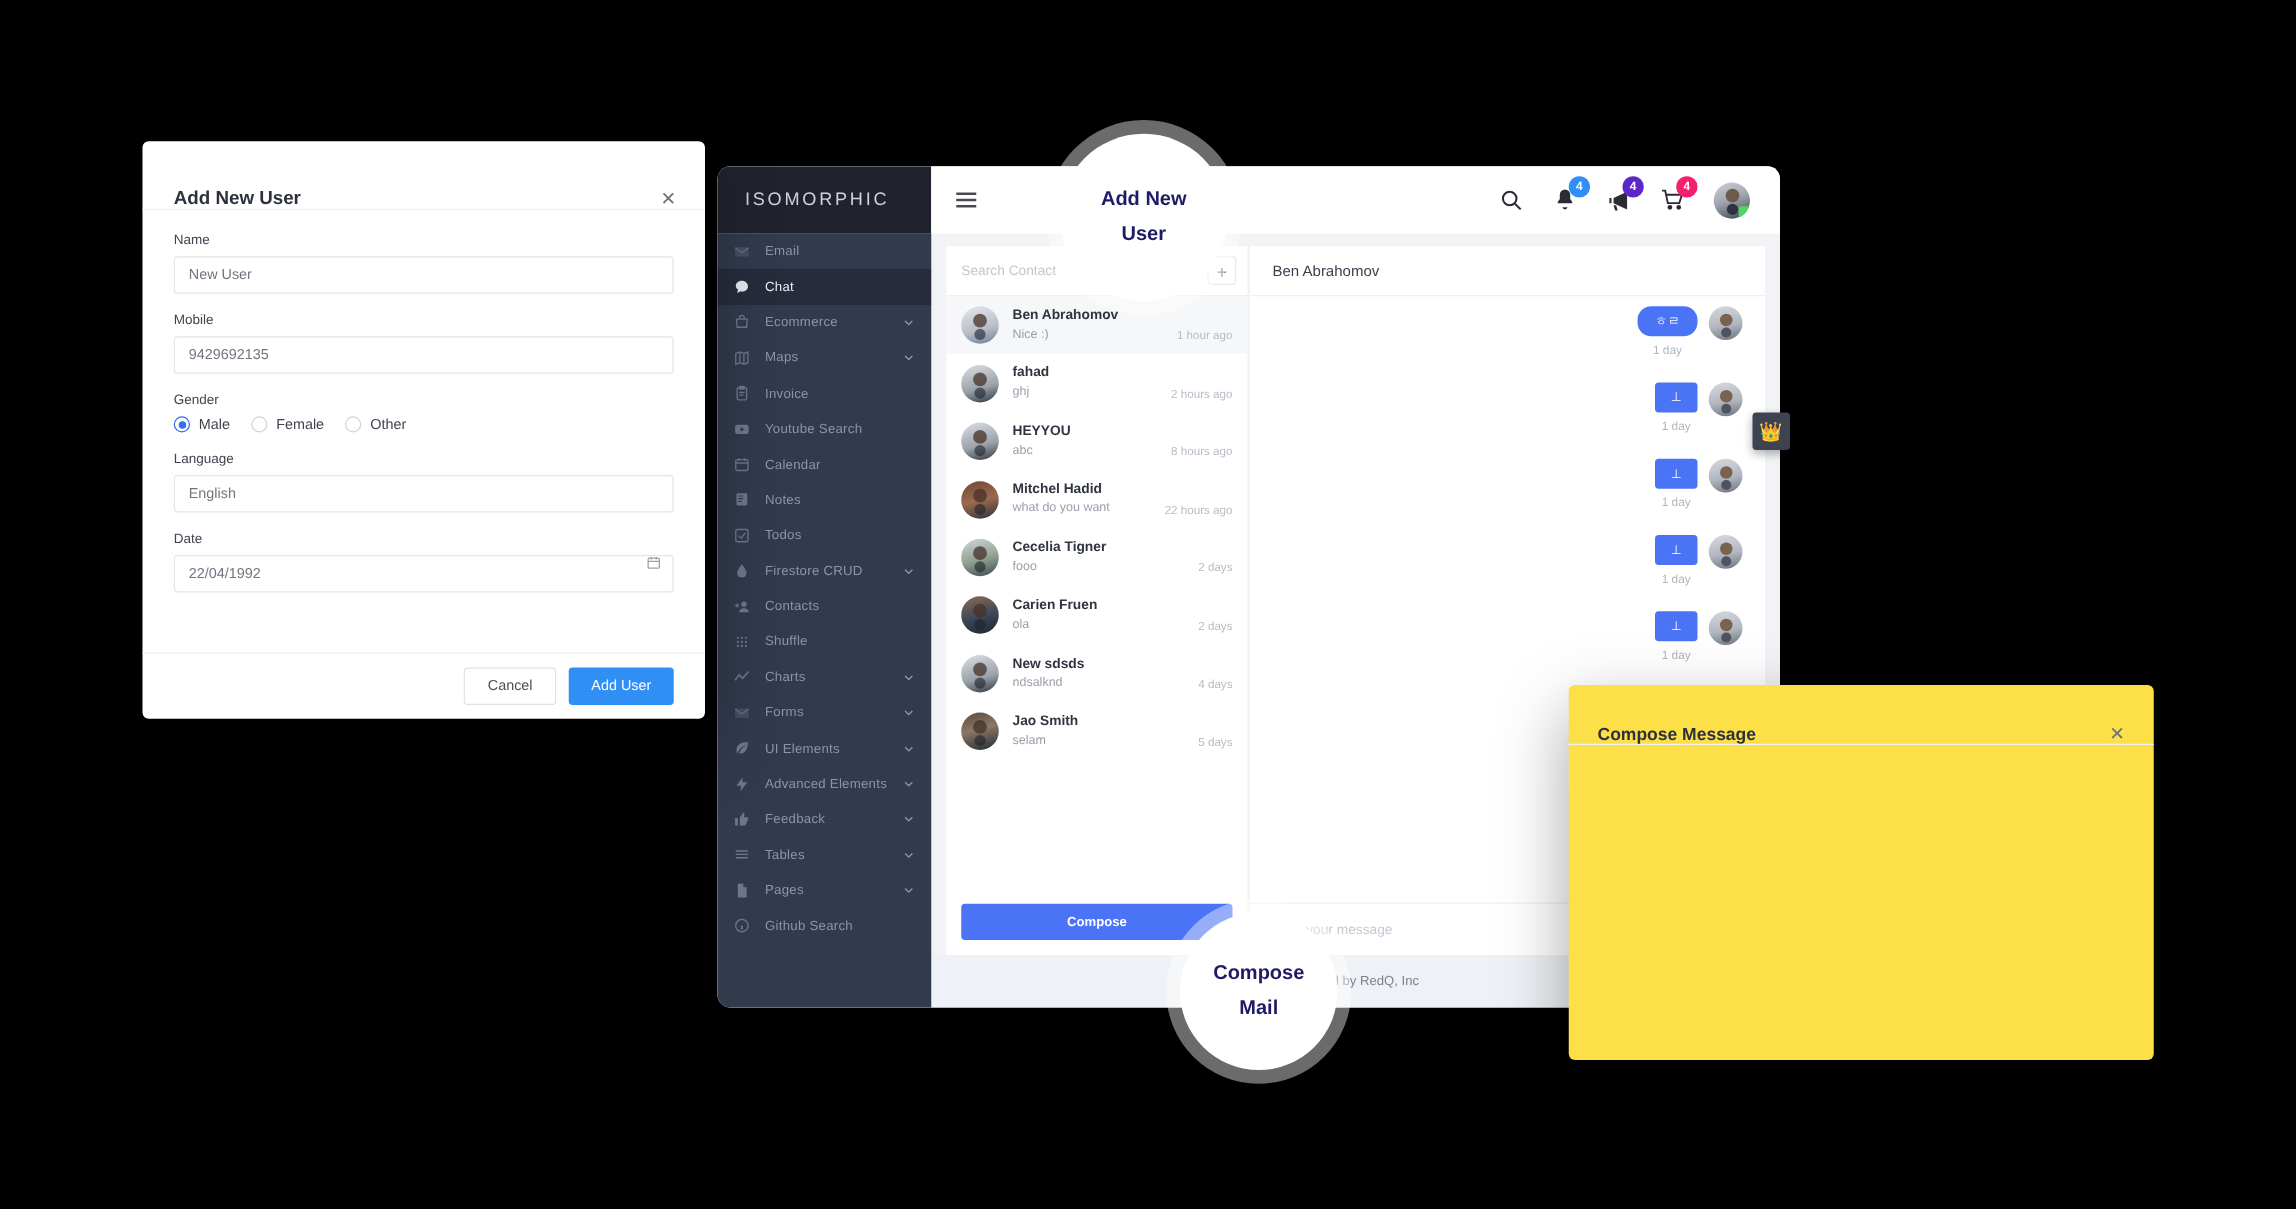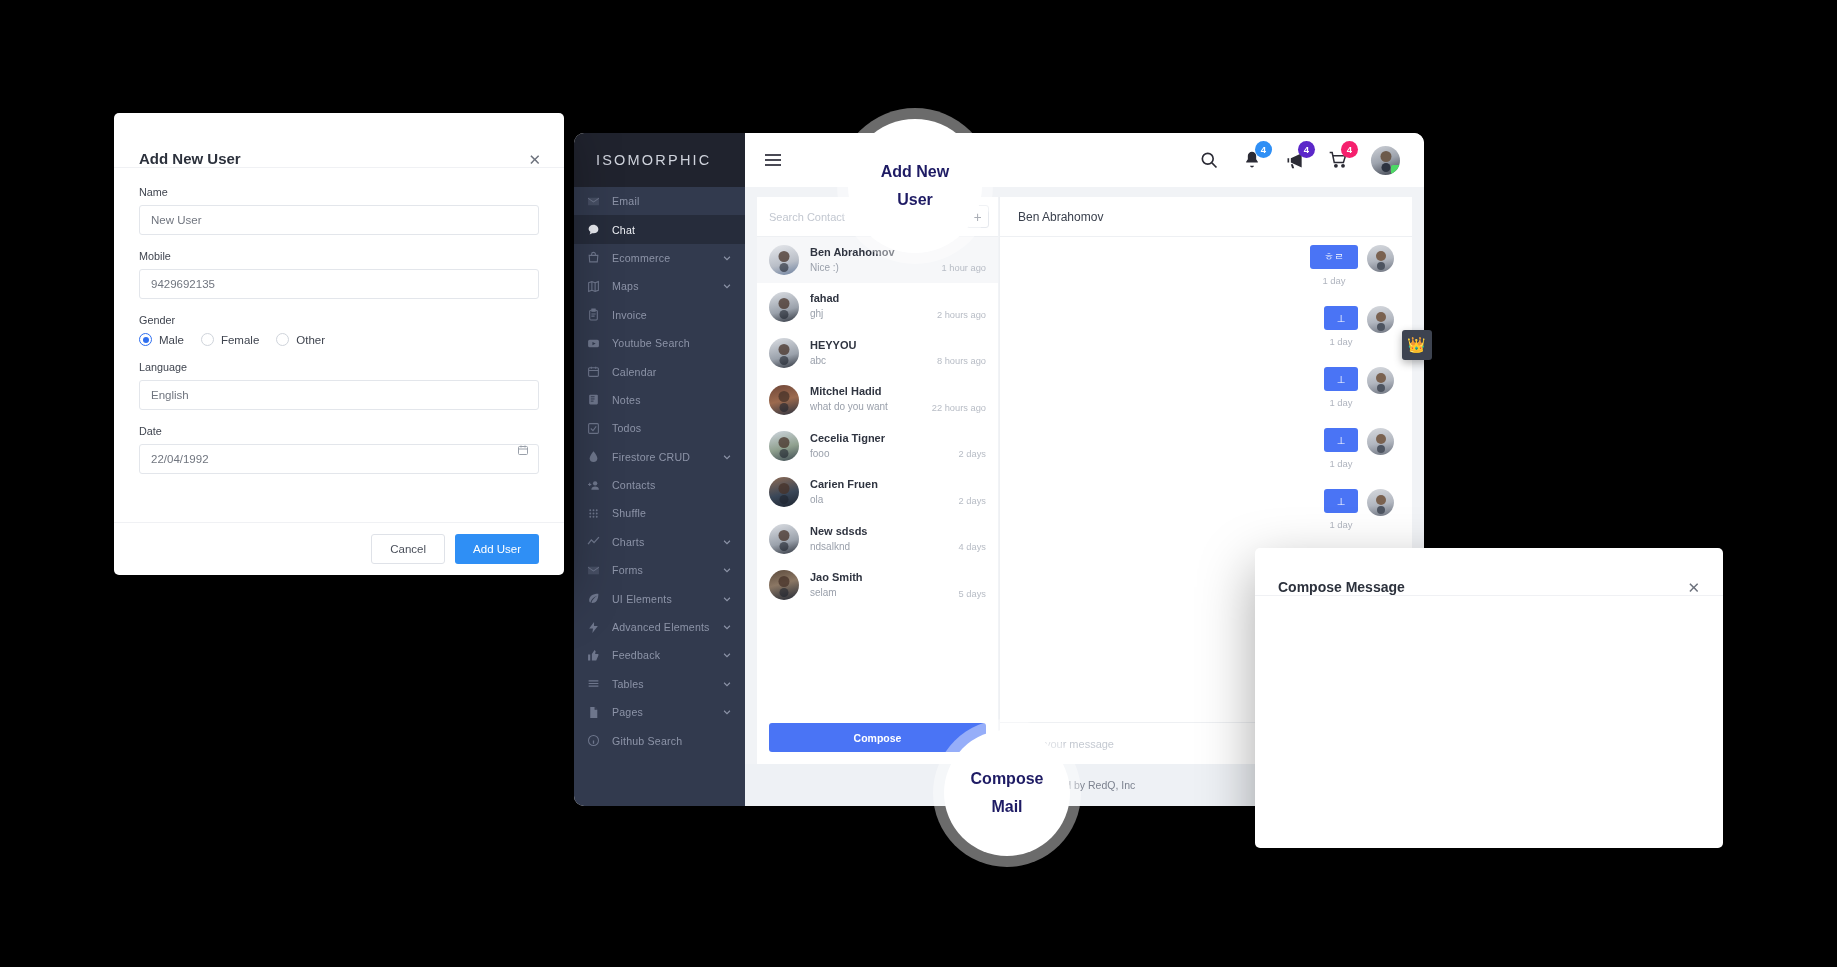--- a/index.html
+++ b/index.html
@@ -138,21 +138,21 @@
     font-size: 12px; color: #3a404d; border-bottom: 1px solid #eef0f3;
   }
   .conv-body { flex: 1; padding: 8px 18px 0; overflow: hidden; }
   .msg-row { display: flex; justify-content: flex-end; align-items: flex-start; gap: 9px; margin-bottom: 20px; }
   .bubble-col { display: flex; flex-direction: column; align-items: center; }
   .bubble {
     background: #4a74f5; border-radius: 3px;
     min-width: 34px; height: 24px; display: flex; align-items: center;
     justify-content: center; color: #fff; font-size: 10px; padding: 0 8px;
   }
-  .bubble.wide { min-width: 48px; }
+  .bubble.wide { min-width: 48px; border-radius: 11px; }
   .bubble-time { font-size: 9.5px; color: #b0b5bf; margin-top: 6px; }
   .m-av {
     width: 27px; height: 27px; border-radius: 50%; flex: 0 0 27px;
     background: linear-gradient(170deg,#d6d9de 0%,#b2b7c0 55%,#6e7480 100%);
     position: relative; overflow: hidden;
   }
   .m-av::after {
     content:""; position:absolute; left:50%; top:22%; transform:translateX(-50%);
     width:10px; height:10px; border-radius:50%; background:#7a6250;
     box-shadow: 0 10px 0 -1px #4d5460;
@@ -232,21 +232,21 @@
   }
   .btn-primary {
     height: 30px; padding: 0 18px; background: #2f8ff5; border: 0;
     border-radius: 3px; font-size: 11.5px; color: #fff; cursor: pointer;
     font-family: "Liberation Sans", sans-serif; font-weight: 400;
   }
 
   
   .dlg-compose {
     position: absolute; left: 1255px; top: 548px;
-    width: 468px; height: 300px; background: #ffffff; border-radius: 5px;
+    width: 468px; height: 300px; background: #fde047; border-radius: 5px;
     box-shadow: 0 20px 55px rgba(0,0,0,.35);
   }
   .dlg-compose .dlg-head { height: 48px; padding: 0 23px 0 23px; }
   .dlg-compose .dlg-title { font-size: 14px; }
   .cmp-body { padding: 16px 23px 0; }
   .cmp-sub { font-size: 11.5px; font-weight: 700; color: #2c313c; margin-bottom: 10px; }
   .cmp-input {
     width: 100%; height: 28px; border: 1px solid #e6e9ee; border-radius: 3px;
     padding: 0 11px; font-size: 11.5px; outline: none; color: #6c717b;
     font-family: "Liberation Sans", sans-serif; margin-bottom: 8px;
@@ -265,21 +265,21 @@
   }
 
   
   .callout {
     position: absolute; border-radius: 50%; background: #fff;
     display: flex; flex-direction: column; align-items: center;
     justify-content: center; text-align: center;
     color: #1e1b64; font-weight: 700; font-size: 16px; line-height: 1.75;
     box-shadow: 0 0 0 11px rgba(255,255,255,.42);
   }
-  .callout.add-user { left: 848px; top: 119px; width: 134px; height: 134px; }
+  .callout.add-user { left: 848px; top: 107px; width: 134px; height: 134px; }
   .callout.compose-mail { left: 944px; top: 730px; width: 126px; height: 126px; }
 </style>
 </head>
 <body>
 
 <div class="stage">
 
   <div class="app-window">
 
     <div class="topbar">

